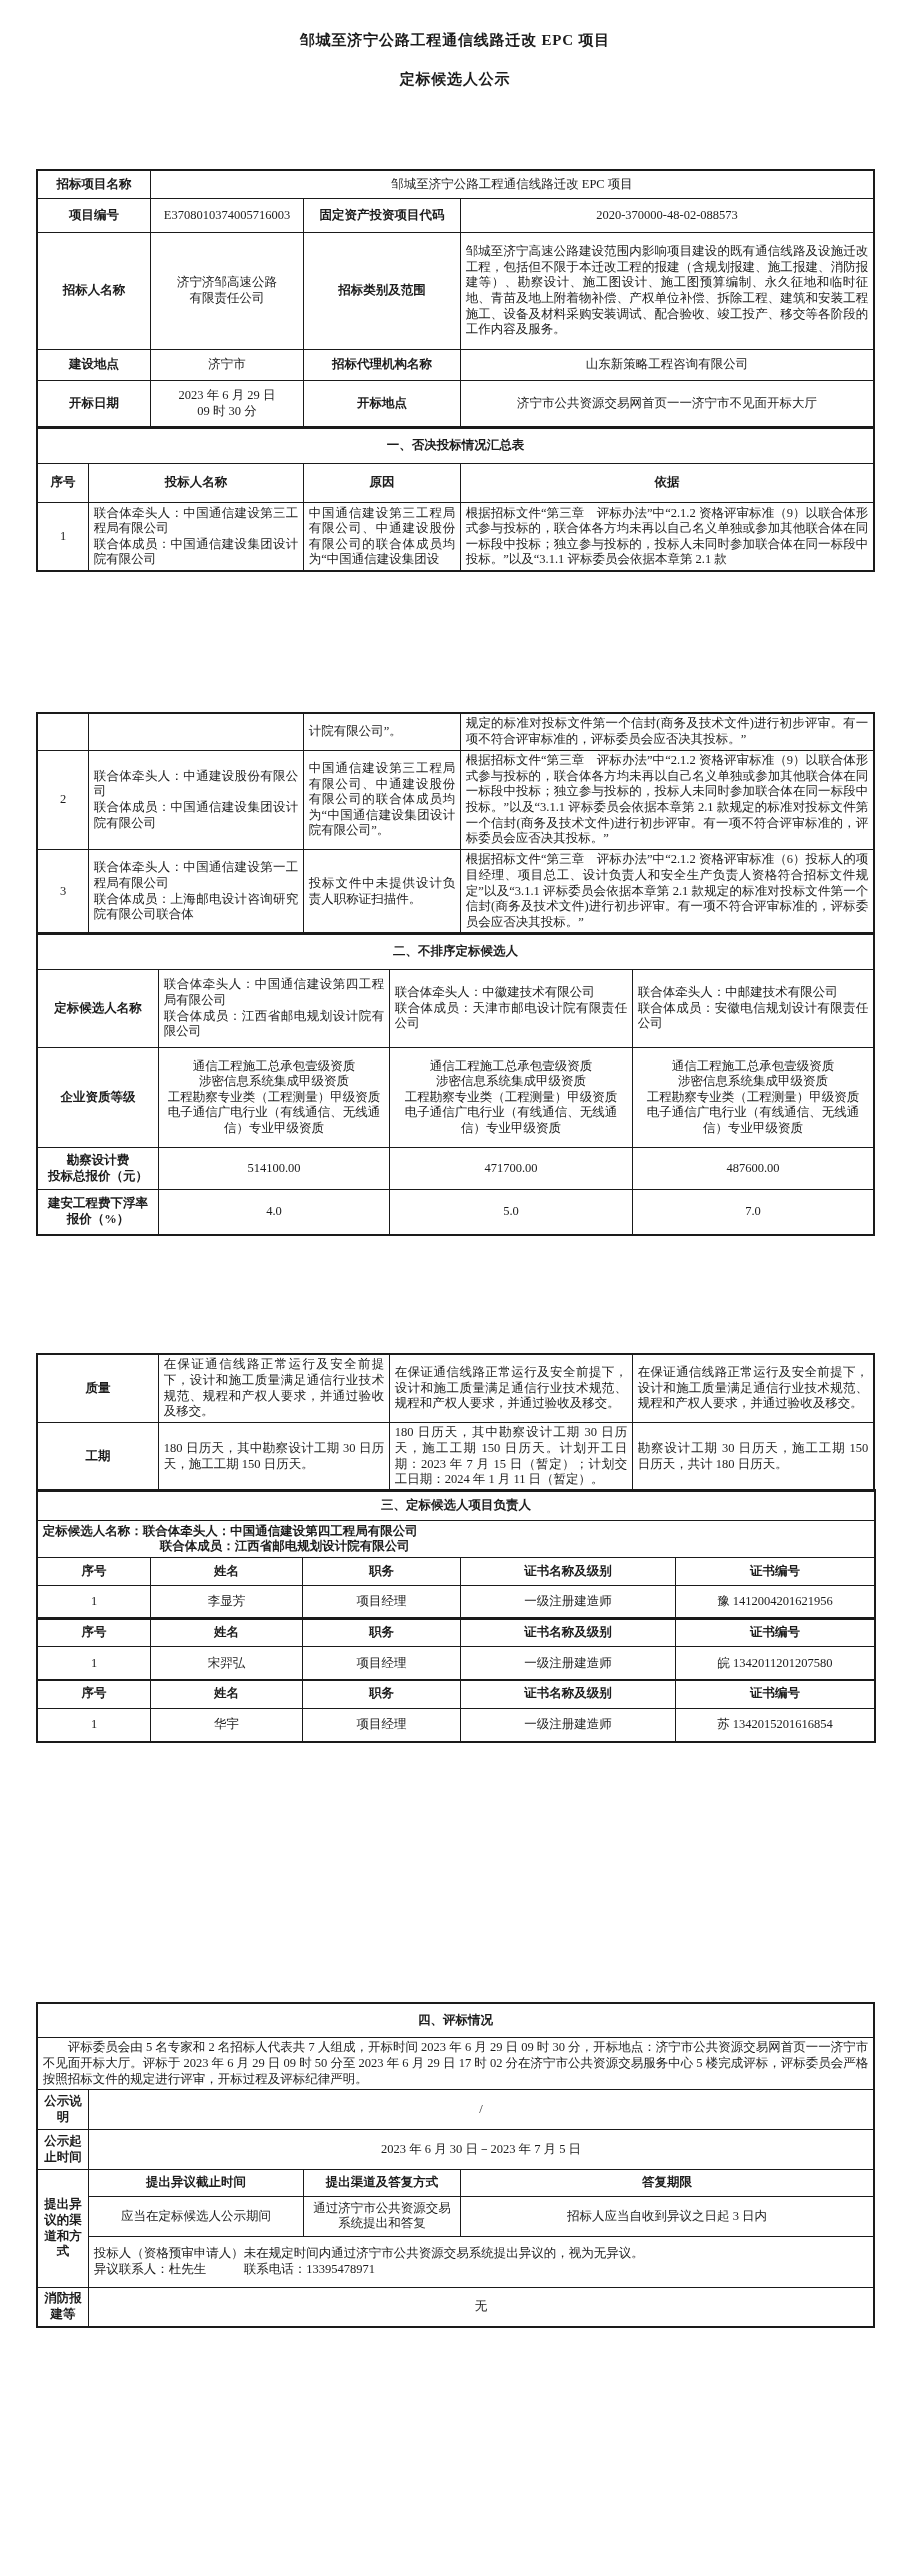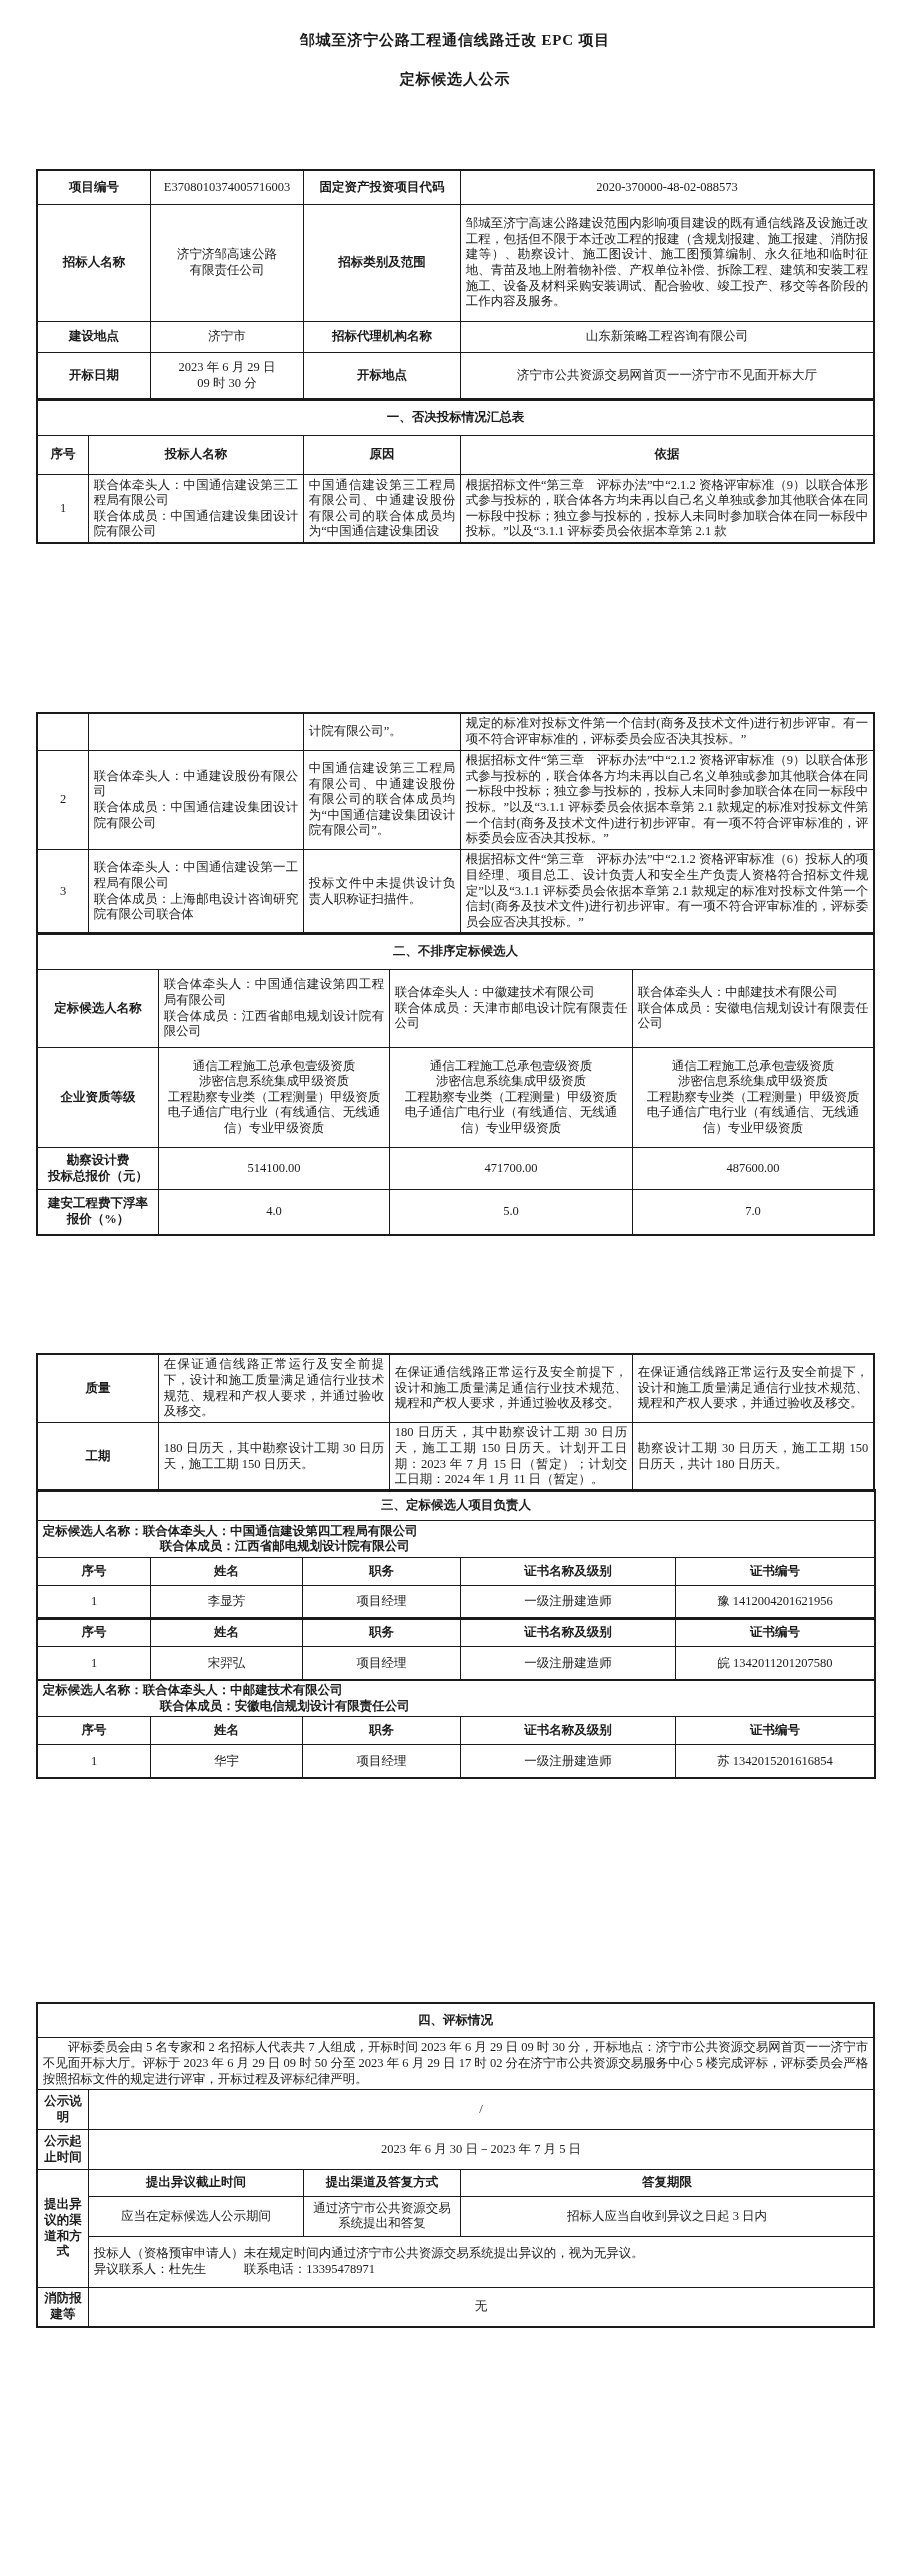--- a/index.html
+++ b/index.html
@@ -31,20 +31,24 @@
 
   <div class="page" style="top:170px;">
     <table class="t">
       <colgroup>
           <col style="width:113px">
           <col style="width:153px">
           <col style="width:157px">
           <col style="width:413px">
         </colgroup>
       <tbody>
+          <tr style="height:28px">
+        <td class="lbl">招标项目名称</td>
+        <td class="ctr" colspan="3">邹城至济宁公路工程通信线路迁改 EPC 项目</td>
+      </tr>
       <tr style="height:34px">
         <td class="lbl">项目编号</td>
         <td class="ctr num">E3708010374005716003</td>
         <td class="lbl">固定资产投资项目代码</td>
         <td class="ctr num">2020-370000-48-02-088573</td>
       </tr>
       <tr style="height:117px">
         <td class="lbl">招标人名称</td>
         <td class="ctr pre">济宁济邹高速公路
 有限责任公司</td>
@@ -265,26 +269,20 @@
 
     <table class="t stack">
       <colgroup>
           <col style="width:113px">
           <col style="width:152px">
           <col style="width:158px">
           <col style="width:215px">
           <col style="width:199px">
         </colgroup>
       <tbody>
-          <tr>
-        <td colspan="5" class="txt">
-          <div><span class="nm-label">定标候选人名称：</span><span class="nm-label">联合体牵头人：中邮建技术有限公司</span></div>
-          <div class="member-line nm-label">联合体成员：安徽电信规划设计有限责任公司</div>
-        </td>
-      </tr>
       <tr style="height:28px">
         <td class="lbl">序号</td>
         <td class="lbl">姓名</td>
         <td class="lbl">职务</td>
         <td class="lbl">证书名称及级别</td>
         <td class="lbl">证书编号</td>
       </tr>
       <tr style="height:33px">
         <td class="ctr">1</td>
         <td class="ctr">华宇</td>

